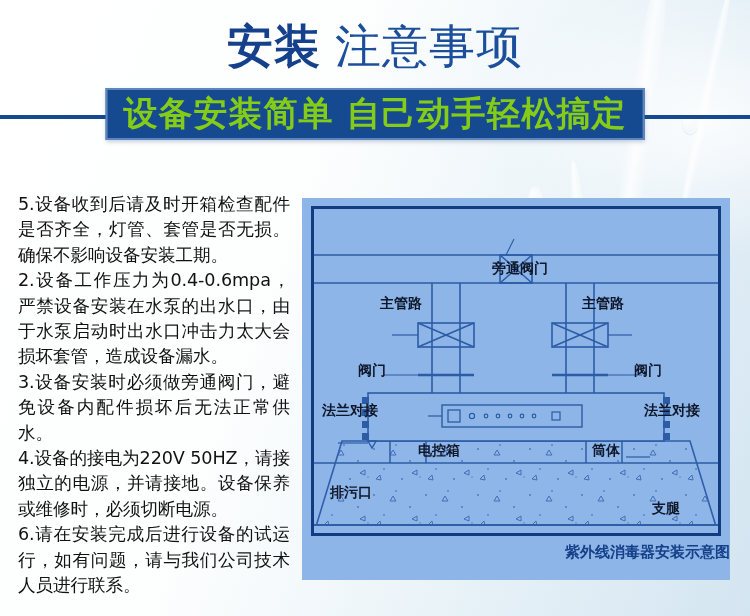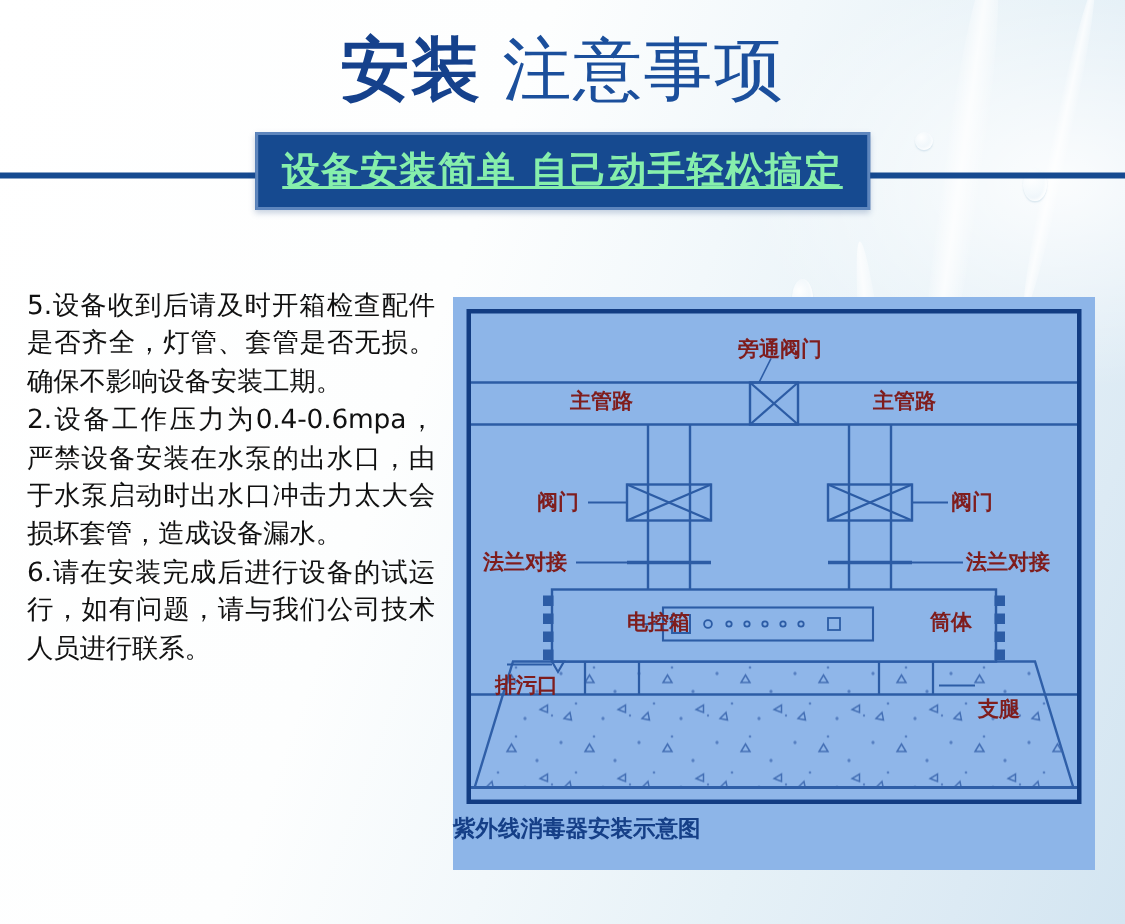--- a/index.html
+++ b/index.html
@@ -83,27 +83,26 @@
     position: absolute;
     top: 88px;
     left: 50%;
     transform: translateX(-50%);
     padding: 8px 16px 9px 16px;
     background: #164a90;
     border: 2px solid #5e86bd;
     box-shadow: 0 2px 4px rgba(30,70,130,0.25);
   }
   .subtitle-text {
-    color: #86efac;
-    font-size: 25px;
+    color: #84cc16;
+    font-size: 34px;
     line-height: 31px;
     font-weight: bold;
     letter-spacing: 1px;
     white-space: nowrap;
-    text-decoration: underline;
   }
 
   
   .body-text {
     position: absolute;
     top: 192px;
     left: 18px;
     width: 272px;
     color: #111111;
     font-size: 17.6px;
@@ -133,33 +132,34 @@
     border: 3px solid #123c82;
     box-sizing: border-box;
     background: #8db5e8;
     overflow: hidden;
   }
   .caption {
     position: absolute;
     left: 0;
     top: 344px;
     width: 428px;
-    text-align: left;
+    text-align: right;
     color: #153f87;
     font-size: 15px;
     line-height: 20px;
     font-weight: bold;
   }
   .dlabel {
     position: absolute;
-    color: #7f1d1d;
+    color: #0f172a;
     font-size: 14px;
     line-height: 17px;
     font-weight: bold;
     white-space: nowrap;
+    margin-top: 35px;
   }
 
   svg { display: block; }
 </style>
 </head>
 <body>
 
 <div id="page">
 
   <div class="water-layer">
@@ -182,20 +182,22 @@
     </div>
     <div class="rule"></div>
     <div class="subtitle-box">
       <div class="subtitle-text">设备安装简单  自己动手轻松搞定</div>
     </div>
   </div>
 
   <div class="body-text">
     <p>5.设备收到后请及时开箱检查配件是否齐全，灯管、套管是否无损。确保不影响设备安装工期。</p>
     <p>2.设备工作压力为0.4-0.6mpa，严禁设备安装在水泵的出水口，由于水泵启动时出水口冲击力太大会损坏套管，造成设备漏水。</p>
+    <p>3.设备安装时必须做旁通阀门，避免设备内配件损坏后无法正常供水。</p>
+    <p>4.设备的接电为220V 50HZ，请接独立的电源，并请接地。设备保养或维修时，必须切断电源。</p>
     <p>6.请在安装完成后进行设备的试运行，如有问题，请与我们公司技术人员进行联系。</p>
   </div>
 
   <div class="diagram-panel">
 
     <div class="diagram-frame">
 
       <svg width="404" height="324" style="position:absolute; top:0; left:0;">
         <defs>
           <pattern id="aggregate" width="52" height="46" patternUnits="userSpaceOnUse">
@@ -290,21 +292,21 @@
       <div class="dlabel" style="left:44px; top:118px;">阀门</div>
 
       <div class="dlabel" style="left:320px; top:118px;">阀门</div>
 
       <div class="dlabel" style="left:8px; top:158px;">法兰对接</div>
 
       <div class="dlabel" style="left:330px; top:158px;">法兰对接</div>
 
       <div class="dlabel" style="left:60px; top:198px;padding-left:44px;">电控箱</div>
 
-      <div class="dlabel" style="left:306px; top:198px;">筒体</div>
+      <div class="dlabel" style="left:278px; top:198px;">筒体</div>
 
       <div class="dlabel" style="left:-8px; top:240px; left:16px;">排污口</div>
 
       <div class="dlabel" style="left:338px; top:256px;">支腿</div>
 
     </div>
 
     <div class="caption">紫外线消毒器安装示意图</div>
   </div>
 

